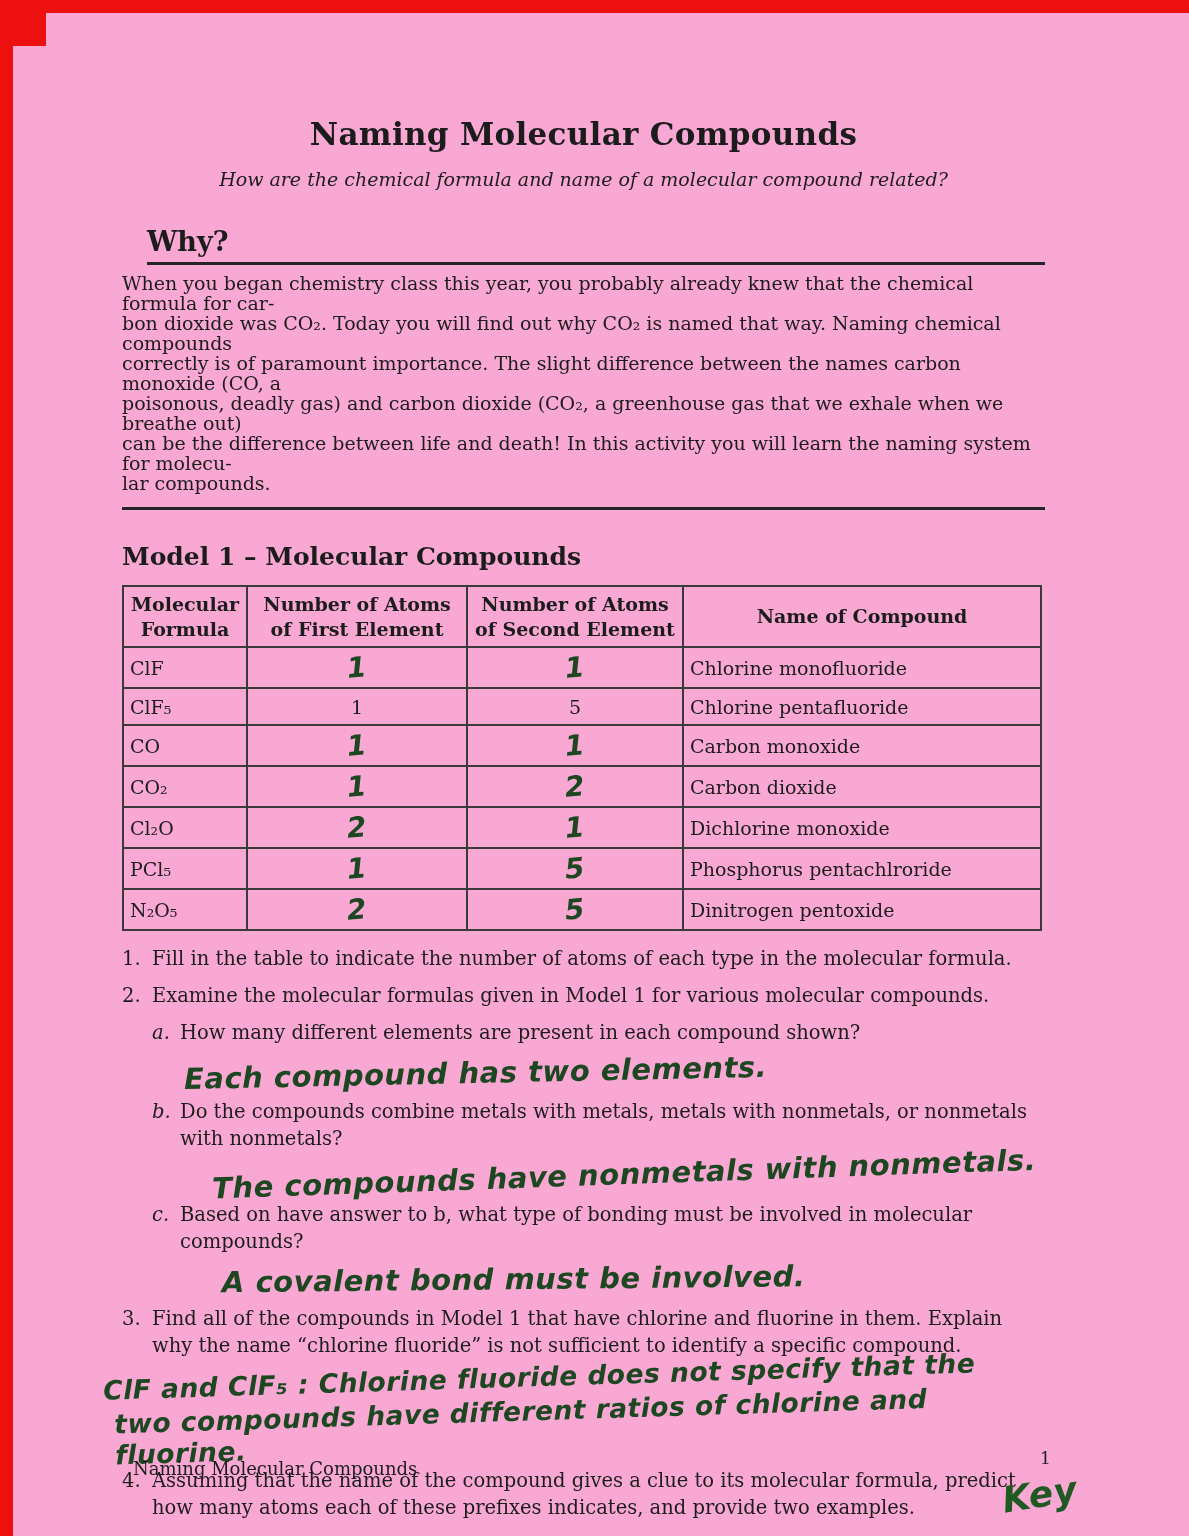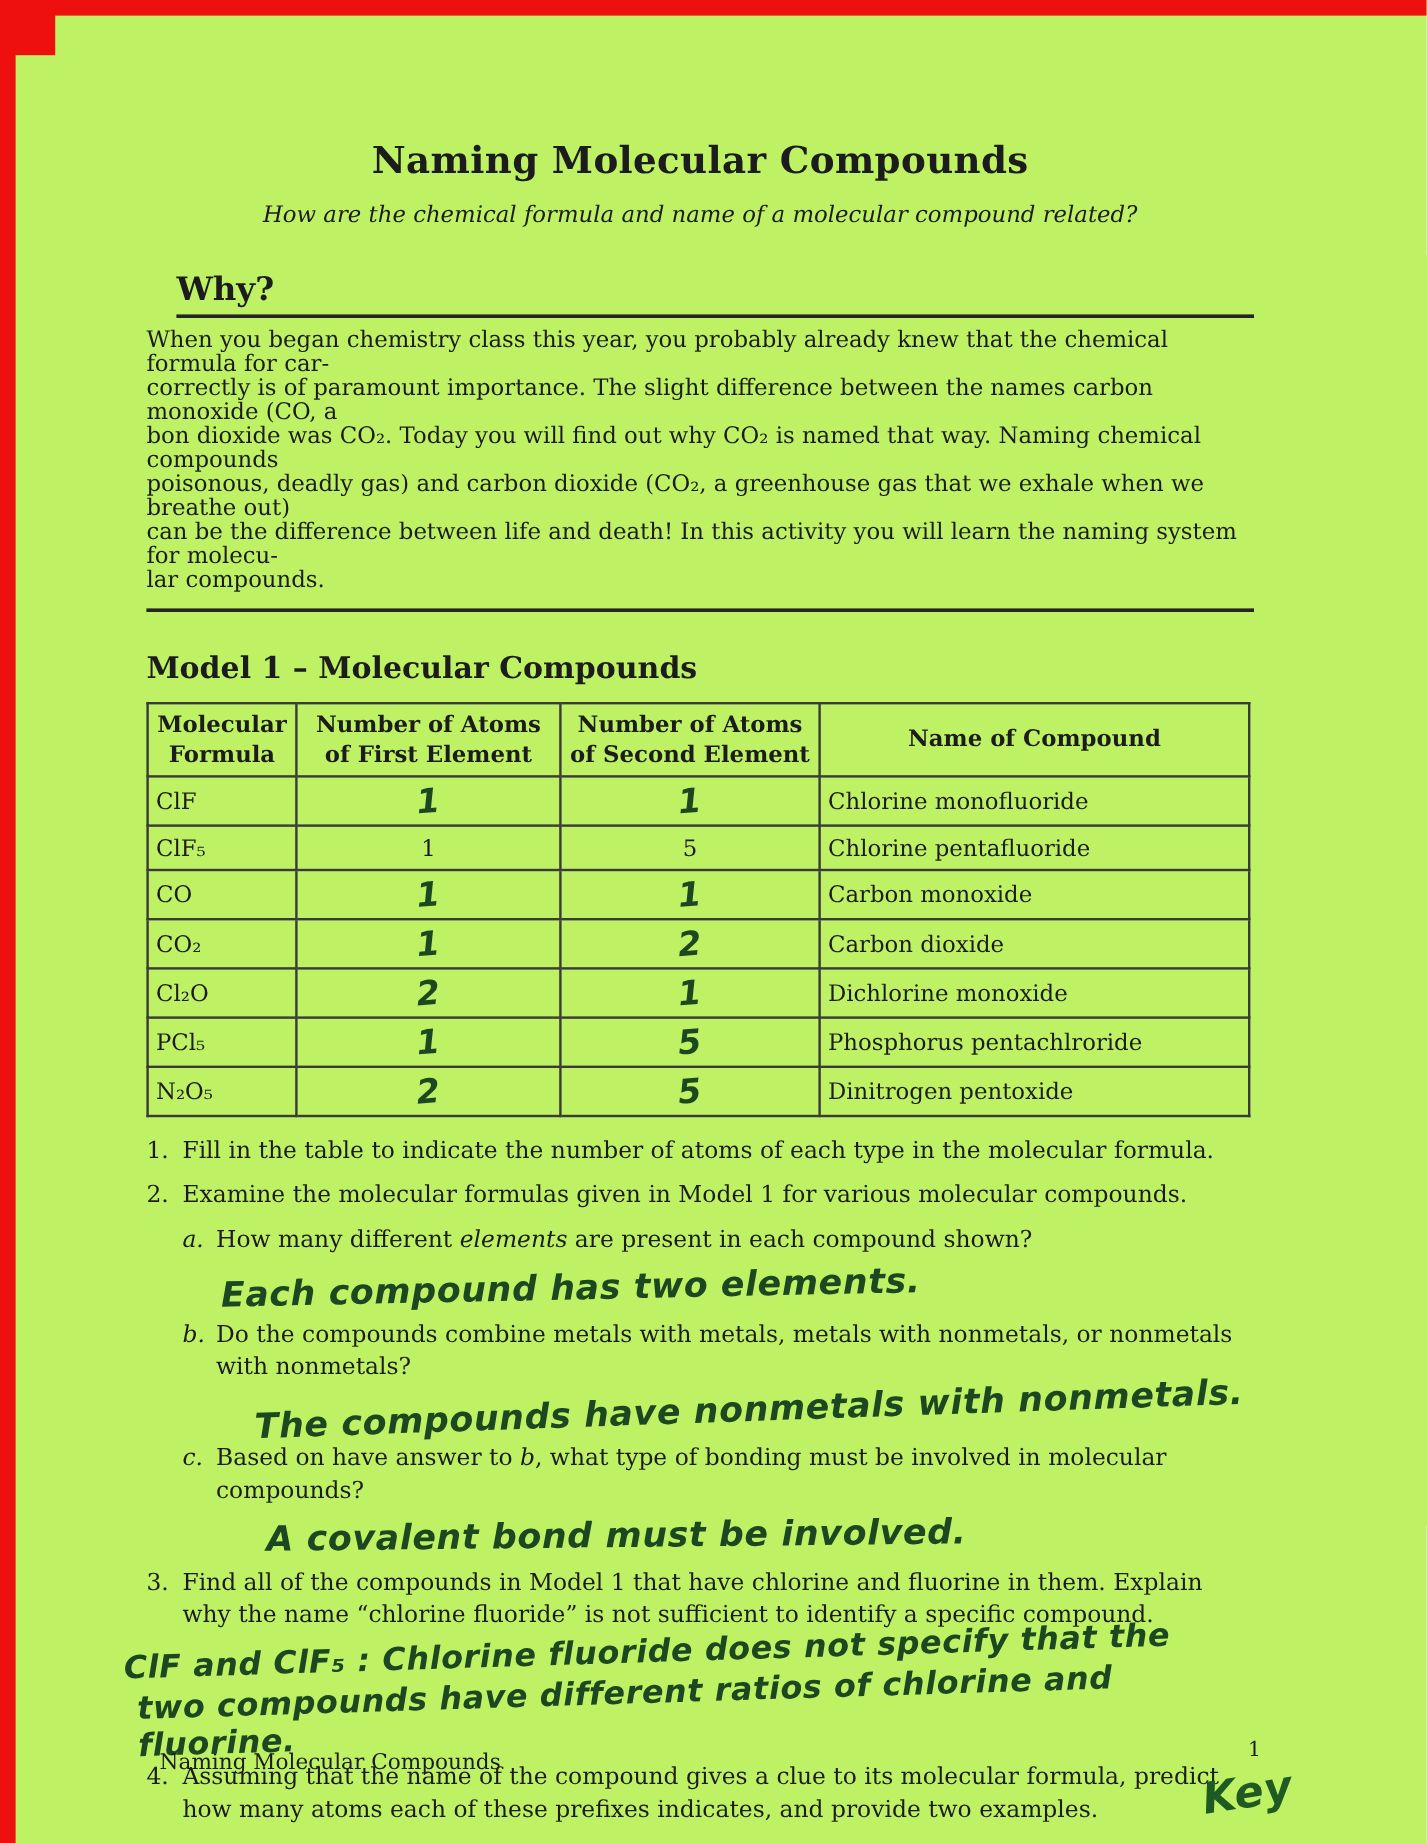--- a/index.html
+++ b/index.html
@@ -2,21 +2,21 @@
 <html><head>
 <meta charset="utf-8">
 <style>
   * { margin: 0; padding: 0; box-sizing: border-box; }
   html, body { background: #ffffff; }
   body { font-family: "DejaVu Serif", "Liberation Serif", serif; color: #1c1c1c; }
 
   .page {
     position: relative;
     width: 1189px; height: 1536px;
-    background: #bef264;
+    background: #f9a8d4;
     overflow: hidden;
   }
 
   
   .edge-top  { position: absolute; top: 0; left: 0; width: 100%; height: 13px; background: #ee100e; }
   .edge-left { position: absolute; top: 0; left: 0; width: 13px; height: 100%; background: #ee100e; }
   .edge-corner { position: absolute; top: 0; left: 0; width: 46px; height: 46px; background: #ee100e; }
 
   .content { padding: 116px 144px 0 122px; }
 
@@ -39,21 +39,21 @@
 
   .hand { font-family: "DejaVu Sans", "Liberation Sans", sans-serif; font-style: italic; font-weight: 700; color: #1d4721; letter-spacing: 0.5px; }
   .hand-num { font-size: 28px; display: inline-block; transform: rotate(-5deg); }
 
   .questions { margin-top: 14px; font-size: 19.5px; }
   .q { display: flex; margin-top: 10px; line-height: 27px; }
   .qnum { width: 30px; flex: 0 0 30px; }
   .qtext { flex: 1; }
   .sub { margin-left: 30px; }
   .subletter { font-style: italic; width: 28px; flex: 0 0 28px; }
-  .em { font-style: italic; }
+  .em { }
 
   .ans { line-height: 1.15; }
   .ans-2a { font-size: 29px; margin: 8px 0 2px 62px; transform: rotate(-1.2deg); }
   .ans-2b { font-size: 29px; margin: 6px 0 2px 90px; transform: rotate(-2deg); }
   .ans-2c { font-size: 29px; margin: 7px 0 2px 100px; transform: rotate(-0.6deg); }
   .ans-3 { margin: 2px 0 0 -18px; font-size: 26.5px; transform: rotate(-1.8deg); }
   .ans-3 .line2 { margin: 4px 0 0 10px; }
 
   .footer-title { position: absolute; left: 133px; top: 1458px; font-size: 18px; }
   .page-num { position: absolute; left: 1040px; top: 1448px; font-size: 17px; }
@@ -69,22 +69,22 @@
 
   <div class="content">
 
     <div class="title">Naming Molecular Compounds</div>
     <div class="subtitle">How are the chemical formula and name of a molecular compound related?</div>
 
     <div class="why">
       <div class="why-heading">Why?</div>
       <div class="why-body">
         <div>When you began chemistry class this year, you probably already knew that the chemical formula for car-</div>
+        <div>bon dioxide was CO₂. Today you will find out why CO₂ is named that way. Naming chemical compounds</div>
         <div>correctly is of paramount importance. The slight difference between the names carbon monoxide (CO, a</div>
-        <div>bon dioxide was CO₂. Today you will find out why CO₂ is named that way. Naming chemical compounds</div>
         <div>poisonous, deadly gas) and carbon dioxide (CO₂, a greenhouse gas that we exhale when we breathe out)</div>
         <div>can be the difference between life and death! In this activity you will learn the naming system for molecu-</div>
         <div>lar compounds.</div>
       </div>
     </div>
 
     <div class="model-heading">Model 1 – Molecular Compounds</div>
 
     <table class="compounds">
       <colgroup>

